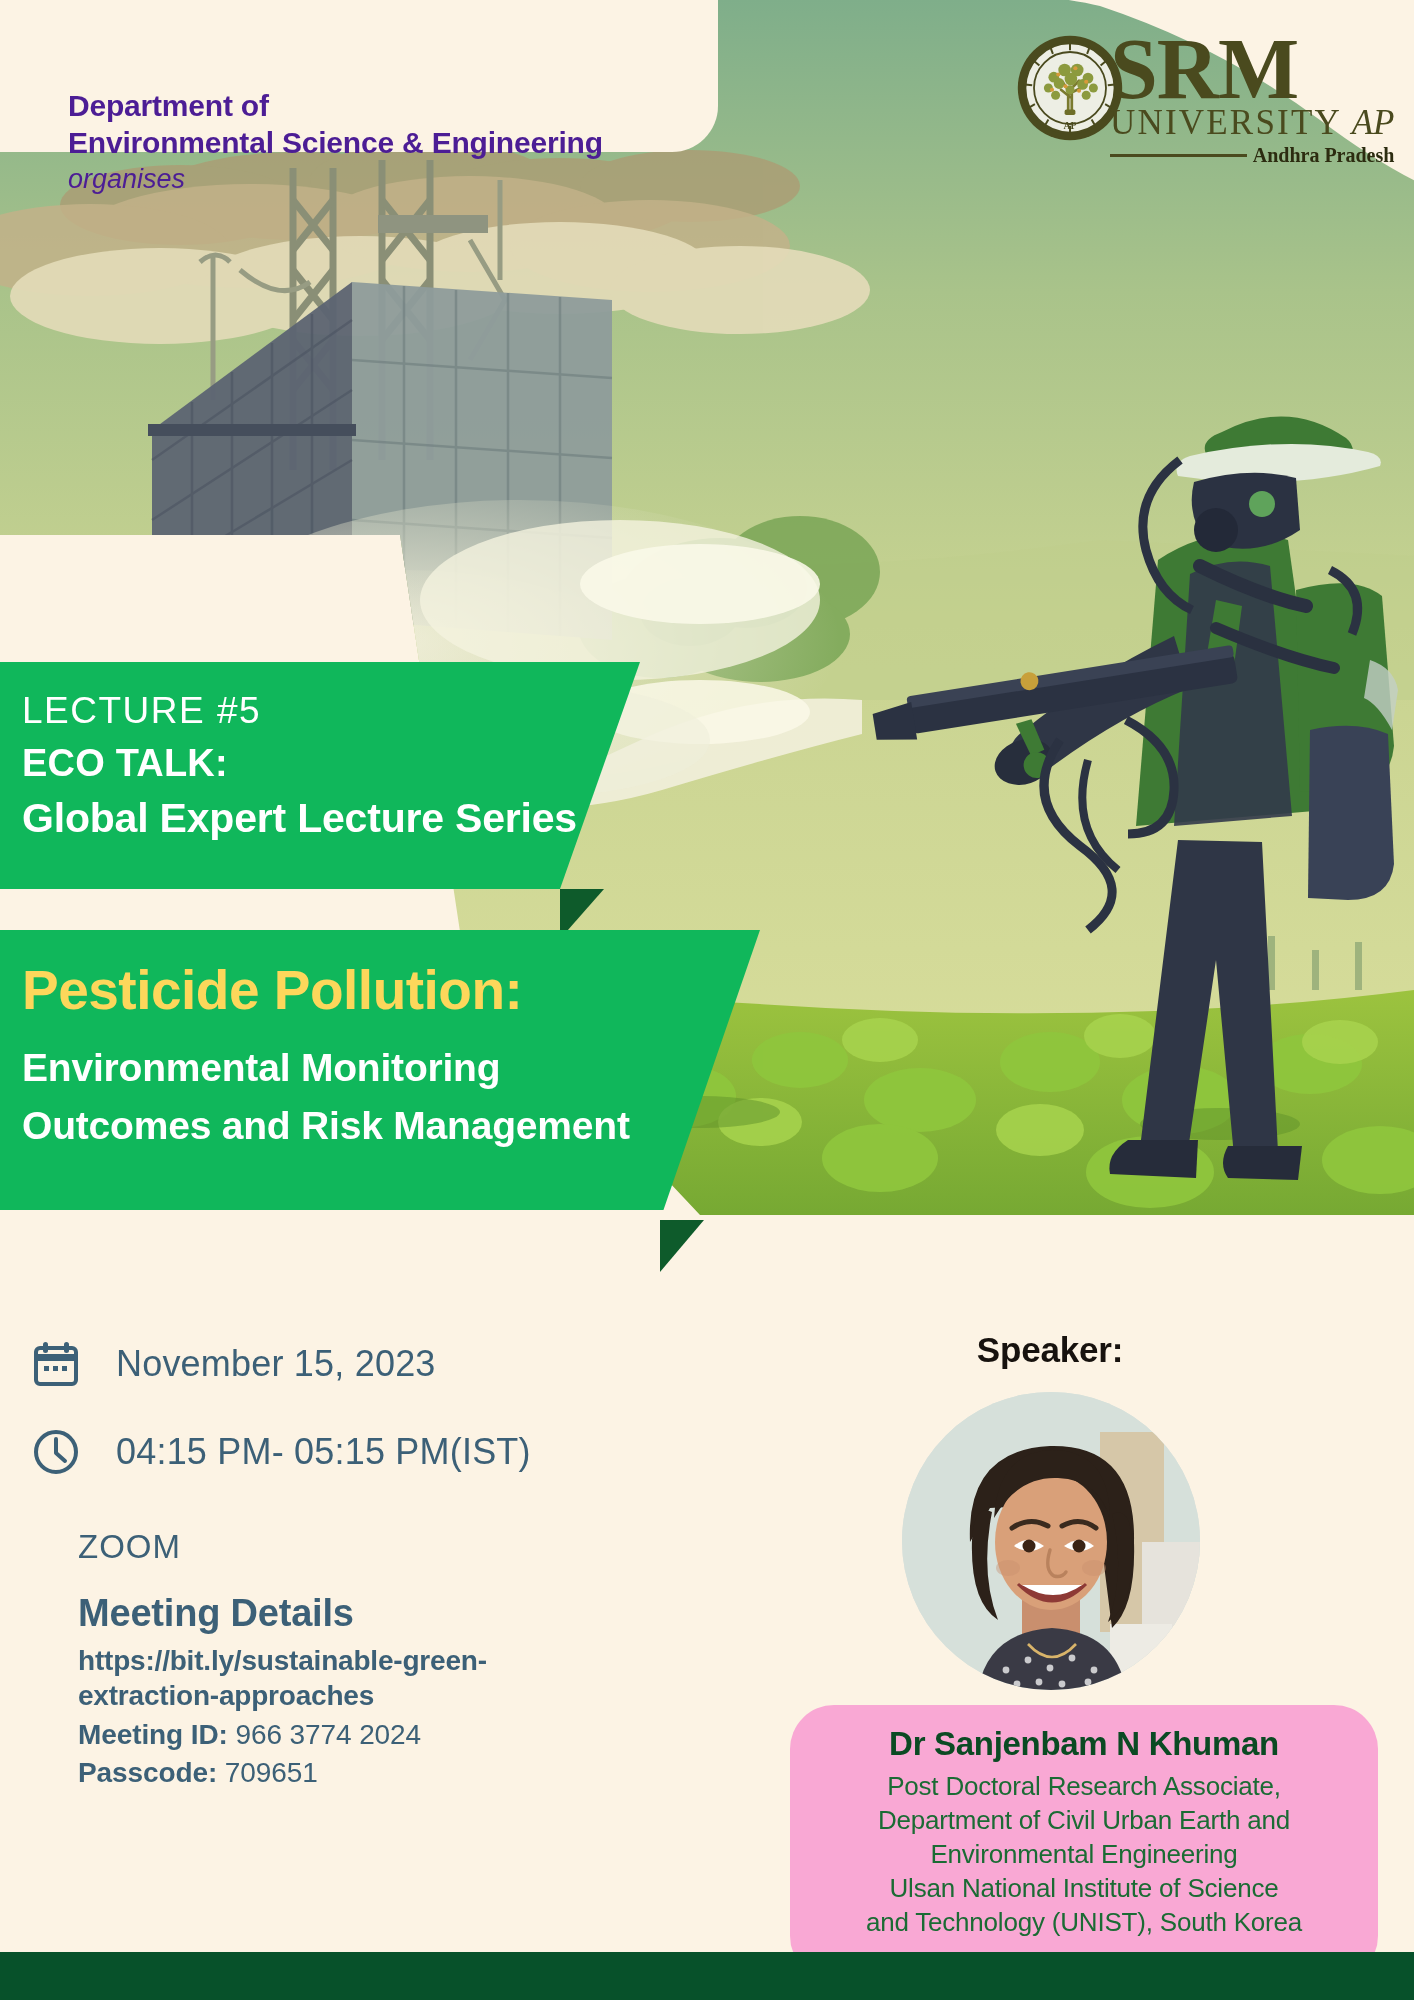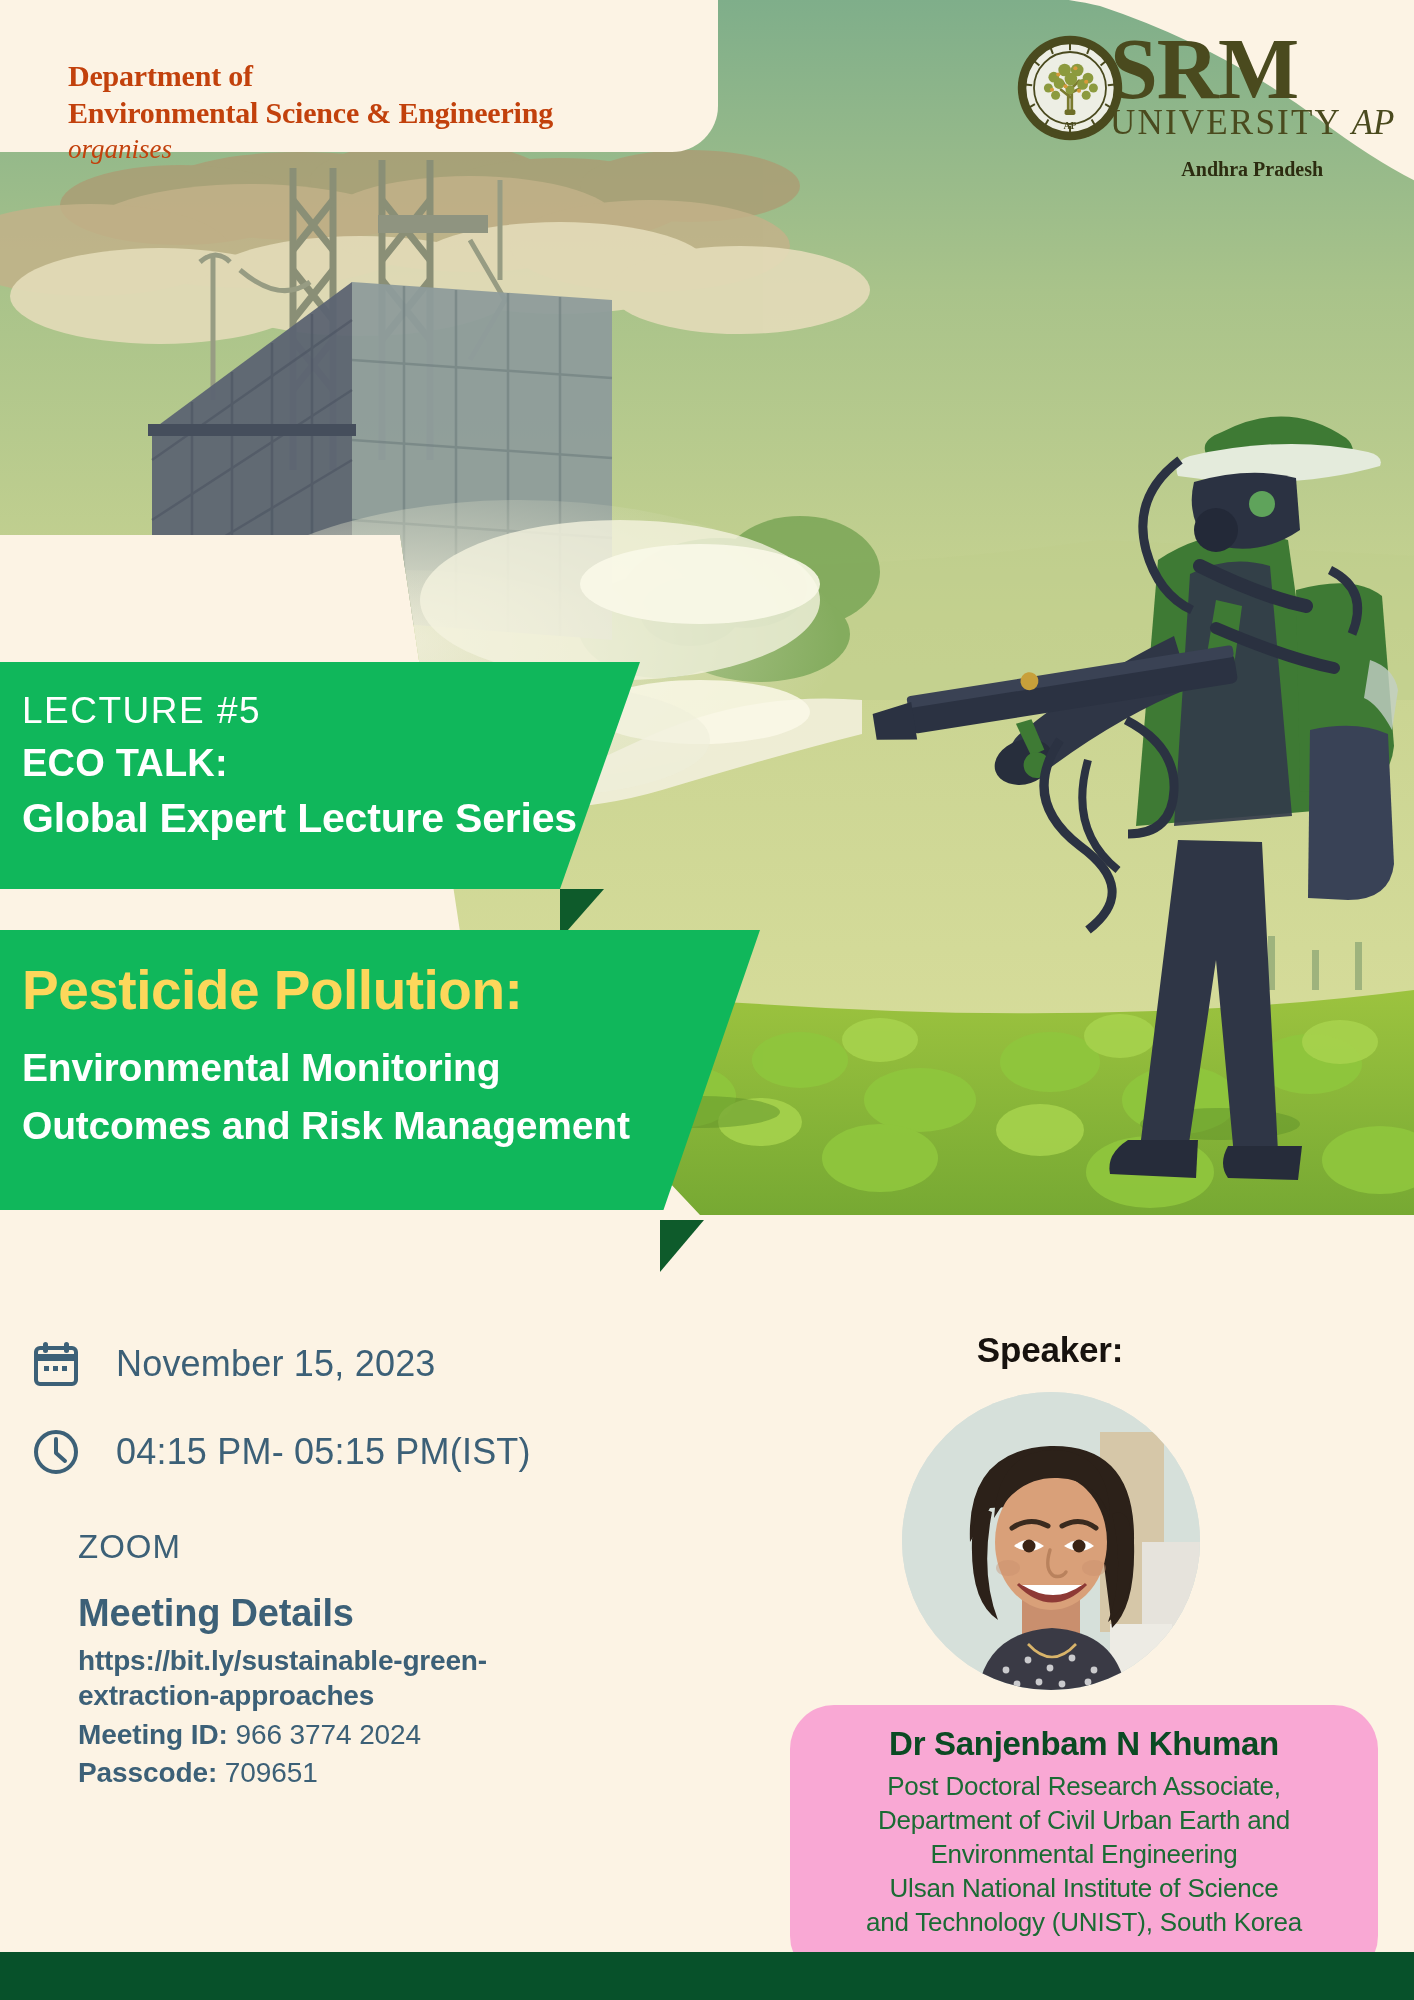--- a/index.html
+++ b/index.html
@@ -30,25 +30,24 @@
   #header-card {
     position: absolute;
     left: -40px; top: -40px;
     width: 758px; height: 192px;
     background: #FCF3E4;
     border-bottom-right-radius: 46px;
     z-index: 12;
   }
   #header-text {
     position: absolute;
-    left: 68px; top: 58px;
+    left: 68px; top: 88px;
     z-index: 14;
-    color: #c2410c;
+    color: #4c1d95;
     line-height: 1.22;
-    font-family: Liberation Serif, serif;
   }
   #header-text .line {
     font-size: 30px; font-weight: 700; letter-spacing: -0.2px;
   }
   #header-text .organises {
     font-size: 27px; font-style: italic; font-weight: 400; margin-top: 2px;
   }
 
   
   #header-swoosh {
@@ -73,21 +72,21 @@
     font-size: 86px; font-weight: 700; color: #4A4A1E;
     line-height: 0.92; letter-spacing: -1px;
   }
   #logo-univ {
     font-family: "Liberation Serif", serif;
     font-size: 35px; color: #4A4A1E; letter-spacing: 2.2px;
     line-height: 1; margin-top: -4px; white-space: nowrap; text-align: right;
   }
   #logo-univ i { font-style: italic; letter-spacing: 0; }
   #logo-ap-row {
-    display: flex; align-items: center; margin-top: 15px; justify-content: flex-end; flex-direction: column;
+    display: flex; align-items: center; margin-top: 4px; justify-content: flex-end;
   }
   #logo-rule { flex: 1 1 auto; height: 3px; background: #4A4A1E; margin-right: 6px;}
   #logo-ap {
     font-family: "Liberation Serif", serif;
     font-size: 20px; font-weight: 700; color: #2C2C10; white-space: nowrap;
   }
 
   
   .banner { position: absolute; z-index: 15; }
   #banner1 {

